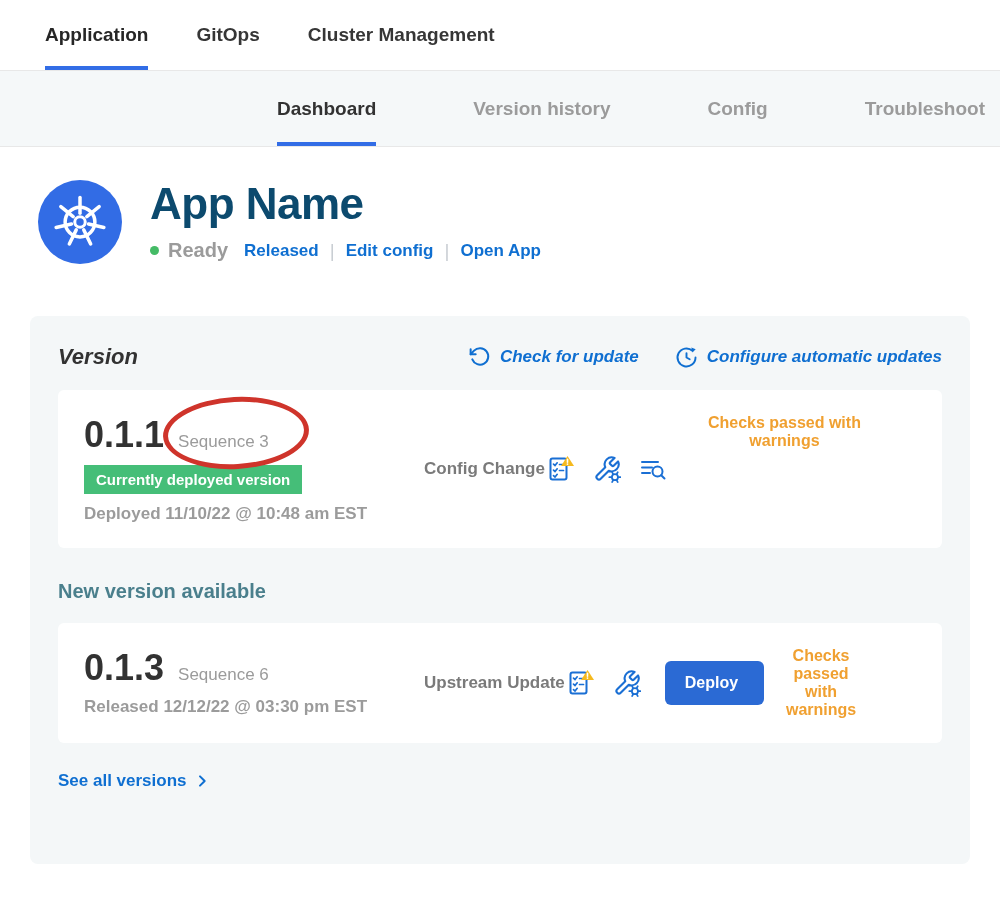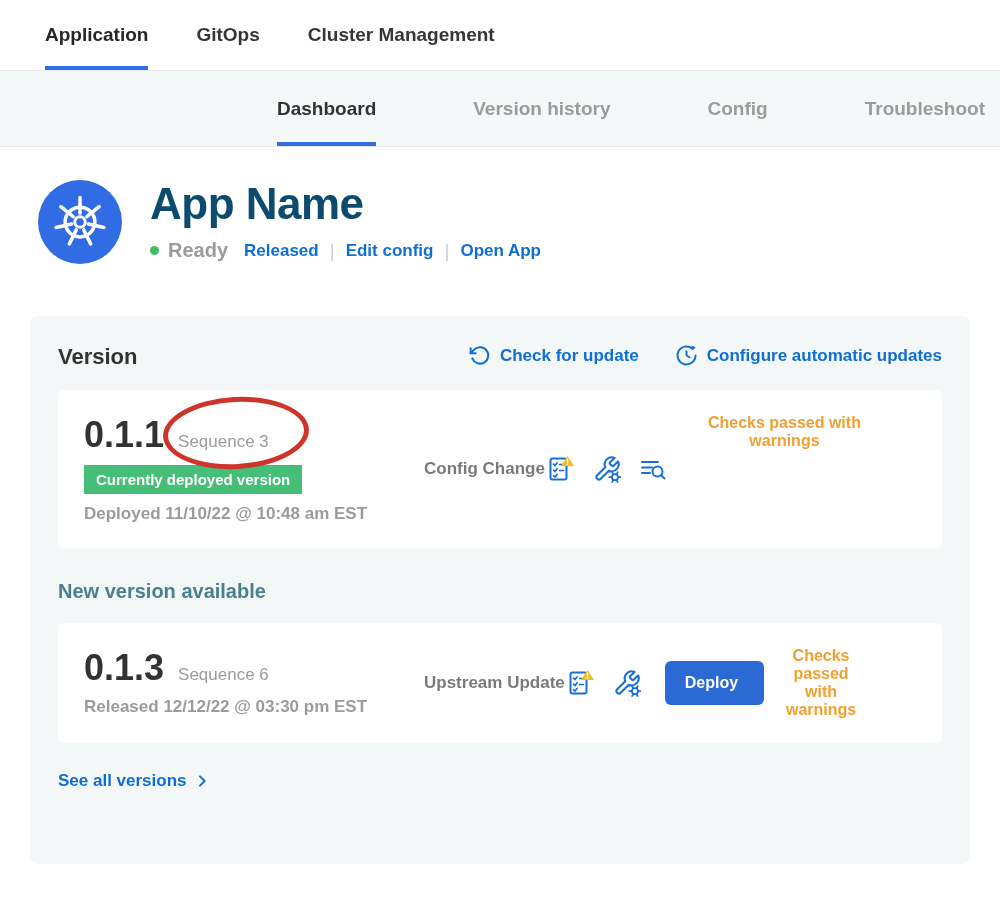--- a/index.html
+++ b/index.html
@@ -46,21 +46,21 @@
   .status-dot { width: 9px; height: 9px; border-radius: 50%; background: #44bb66; margin-right: 9px; }
   .status-text { color: #9b9b9b; font-weight: 600; font-size: 20px; margin-right: 16px; }
   .header-link { color: #0f6fd1; font-weight: 700; font-size: 17px; text-decoration: none; cursor: pointer; }
   .pipe { color: #c9ced3; font-size: 19px; margin: 0 11px; font-weight: 400; }
 
   
   .version-panel {
     margin: 52px 30px 0 30px; background: #f4f7f8; border-radius: 8px;
     padding: 28px 28px 28px 28px; min-height: 548px;
   }
-  .panel-header { display: flex; align-items: flex-start; }
+  .panel-header { display: flex; align-items: center; font-style: italic; }
   .panel-title { font-size: 22px; font-weight: 800; color: #323232; }
   .panel-actions { margin-left: auto; display: flex; align-items: center; gap: 36px; }
   .panel-action { display: flex; align-items: center; gap: 9px; color: #0f6fd1; font-weight: 700; font-size: 17px; cursor: pointer; }
 
   .version-card {
     background: #fff; border-radius: 6px; padding: 24px 26px; display: flex; margin-top: 20px;
   }
   .vc-left { width: 340px; flex-shrink: 0; }
   .version-row { display: flex; align-items: baseline; gap: 14px; }
   .version-number { font-size: 36px; font-weight: 800; color: #323232; }

